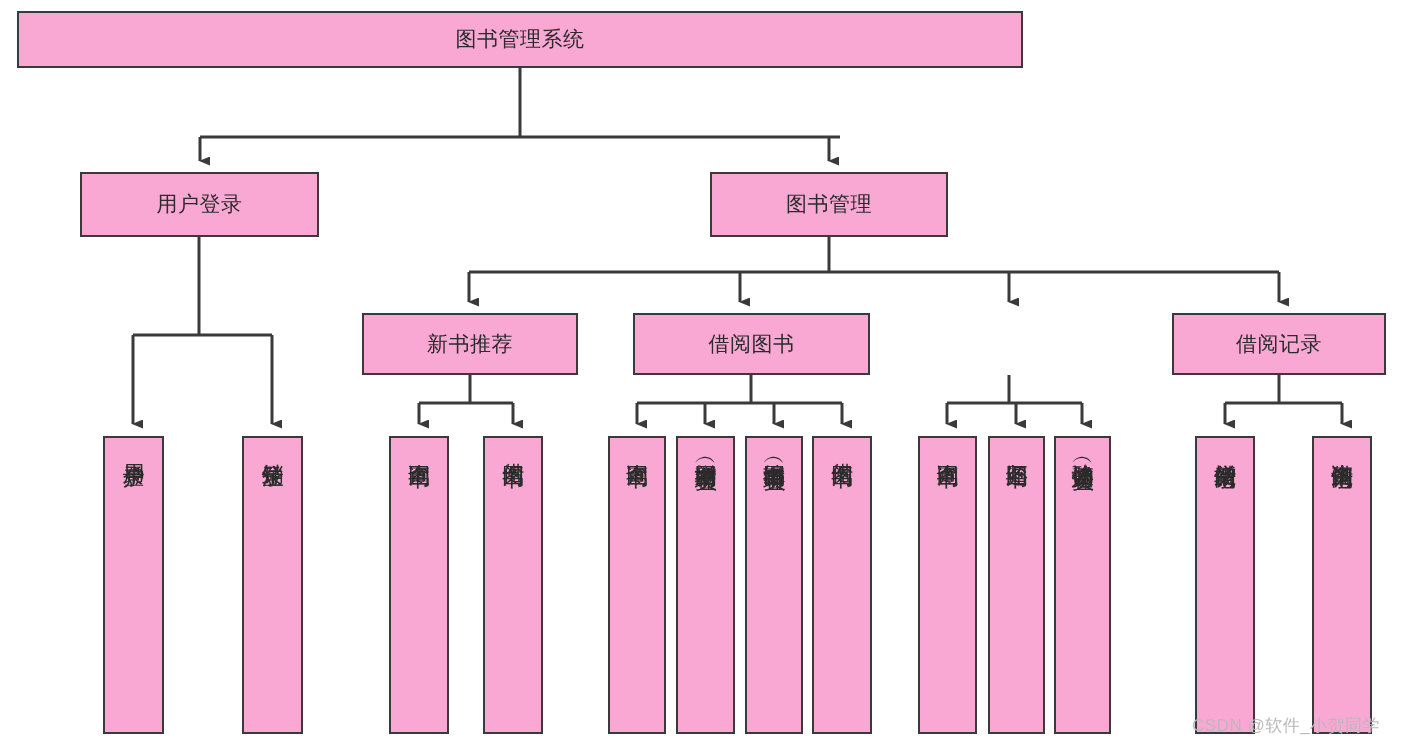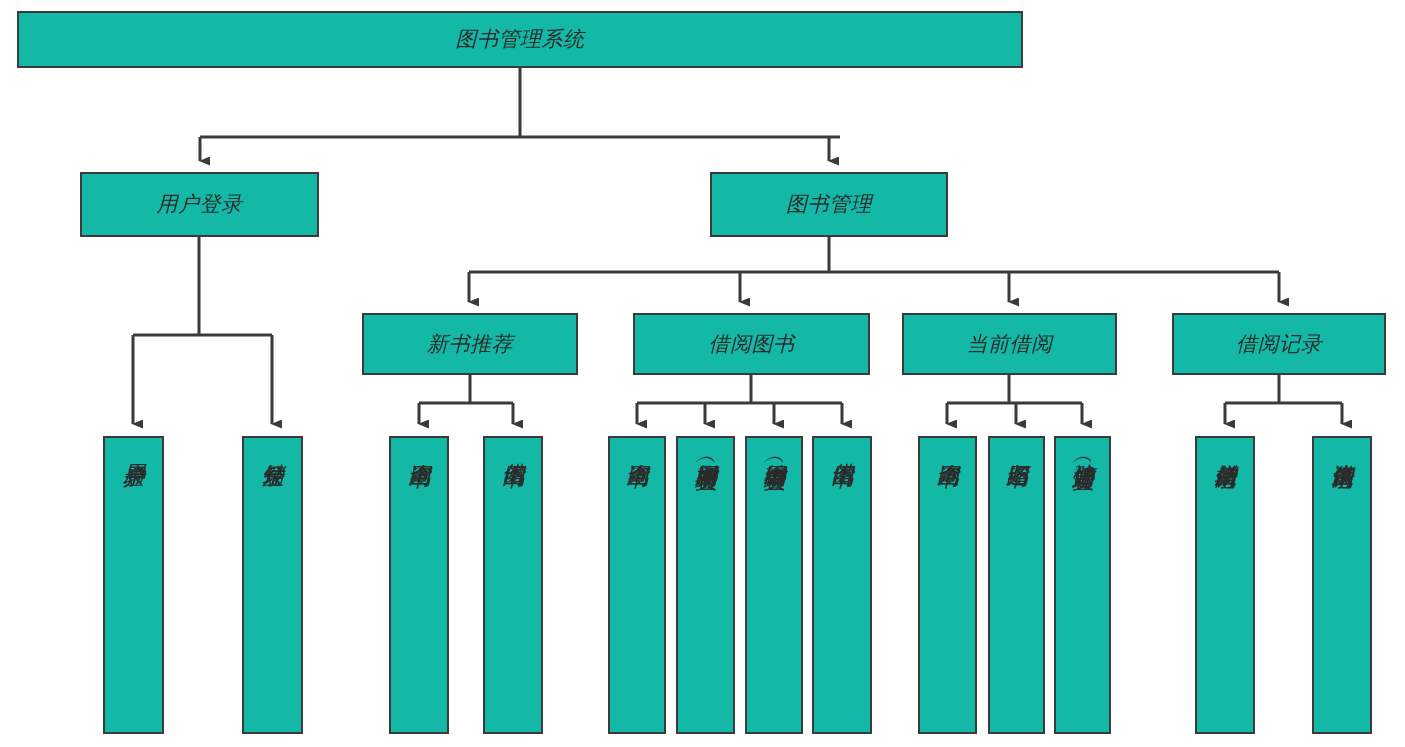--- a/index.html
+++ b/index.html
@@ -22,26 +22,25 @@
     left: 0;
     top: 0;
     width: 1405px;
     height: 747px;
     pointer-events: none;
   }
   .node {
     position: absolute;
     box-sizing: border-box;
     border: 2px solid #3a3a3a;
-    background: #14b8a6;
+    background: #f9a8d4;
     display: flex;
     align-items: center;
     justify-content: center;
     color: #2b2b2b;
-    font-style: italic;
   }
   .node .lbl {
     display: block;
     text-align: center;
     line-height: 1.05;
     white-space: nowrap;
   }
   
   .node.horiz .lbl {
     font-size: 21px;
@@ -137,23 +136,20 @@
   <div class="node horiz" style="left:362px; top:313px; width:216px; height:62px;">
     <span class="lbl">新书推荐</span>
   </div>
 
   <div class="node horiz" style="left:710px; top:172px; width:238px; height:65px;">
     <span class="lbl">图书管理</span>
   </div>
   <div class="node horiz" style="left:633px; top:313px; width:237px; height:62px;">
     <span class="lbl">借阅图书</span>
   </div>
-  <div class="node horiz" style="left:902px; top:313px; width:215px; height:62px;">
-    <span class="lbl">当前借阅</span>
-  </div>
   <div class="node horiz" style="left:1172px; top:313px; width:214px; height:62px;justify-content:center;">
     <span class="lbl">借阅记录</span>
   </div>
 
   <div class="node vert" style="left:103px; top:436px; width:61px; height:298px;">
     <span class="lbl">用户登录</span>
   </div>
   <div class="node vert" style="left:242px; top:436px; width:61px; height:298px;">
     <span class="lbl">注销登录</span>
   </div>
@@ -184,14 +180,15 @@
   <div class="node vert" style="left:1054px; top:436px; width:57px; height:298px;">
     <span class="lbl">确认归还（管理员）</span>
   </div>
   <div class="node vert" style="left:1195px; top:436px; width:60px; height:298px;">
     <span class="lbl">新增借阅记录</span>
   </div>
   <div class="node vert" style="left:1312px; top:436px; width:60px; height:298px;">
     <span class="lbl">查询借阅记录</span>
   </div>
 
+  <div class="watermark" style="left:1192px; top:714px;">CSDN @软件_小贺同学</div>
 
 </div>
 
 </body></html>

